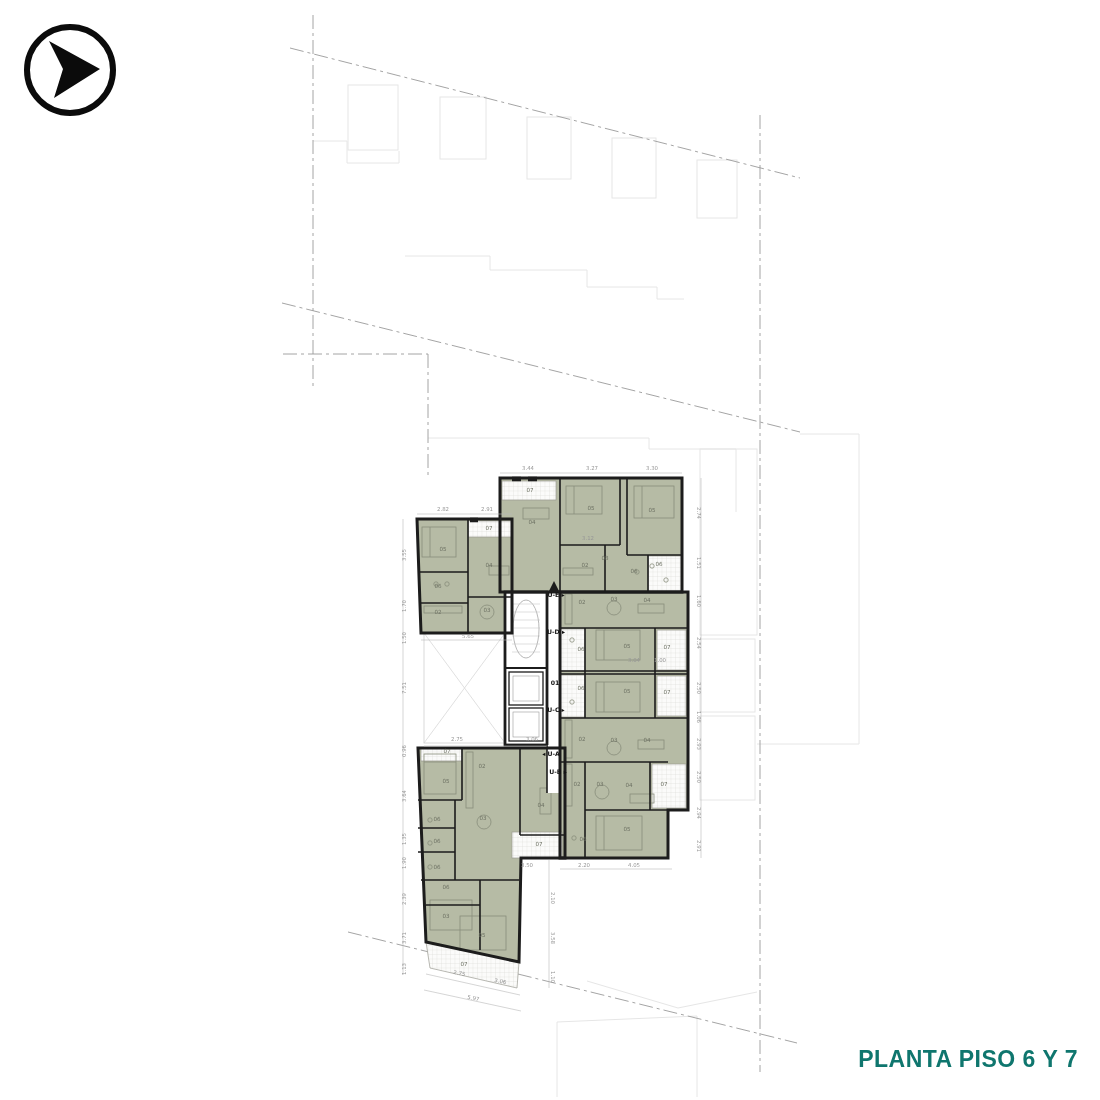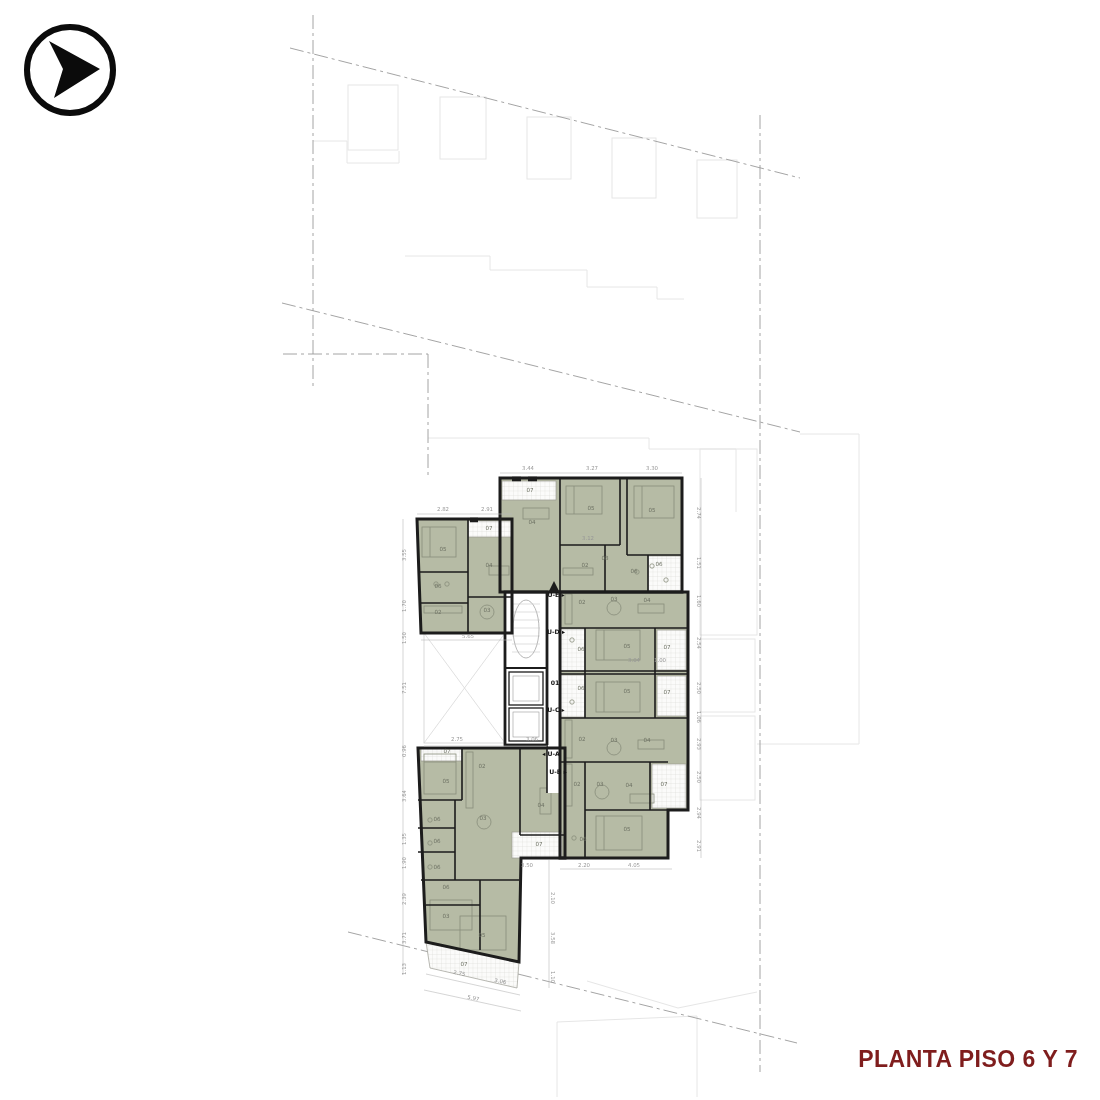--- a/index.html
+++ b/index.html
@@ -1,20 +1,20 @@
 <!DOCTYPE html>
 <html><head>
 <meta charset="utf-8">
 <style>
   html,body{margin:0;padding:0;background:#ffffff;}
   .canvas{position:relative;width:1100px;height:1100px;background:#ffffff;overflow:hidden;
           font-family:"Liberation Sans","DejaVu Sans",sans-serif;}
   .canvas svg{position:absolute;left:0;top:0;}
   .title{position:absolute;right:22px;top:1046px;font-size:23px;font-weight:bold;
-         color:#7f1d1d;letter-spacing:.5px;font-family:"Liberation Sans",sans-serif;}
+         color:#0f766e;letter-spacing:.5px;font-family:"Liberation Sans",sans-serif;}
   text{font-family:"DejaVu Sans","Liberation Sans",sans-serif;}
   .dimtxt{fill:#979797;font-size:5.4px;}
   .roomtxt{fill:#6e7264;font-size:5.6px;}
   .unittxt{fill:#141414;font-size:6.2px;font-weight:bold;}
 </style>
 </head>
 <body>
 
 <div class="canvas">
 <svg width="1100" height="1100" viewBox="0 0 1100 1100">

